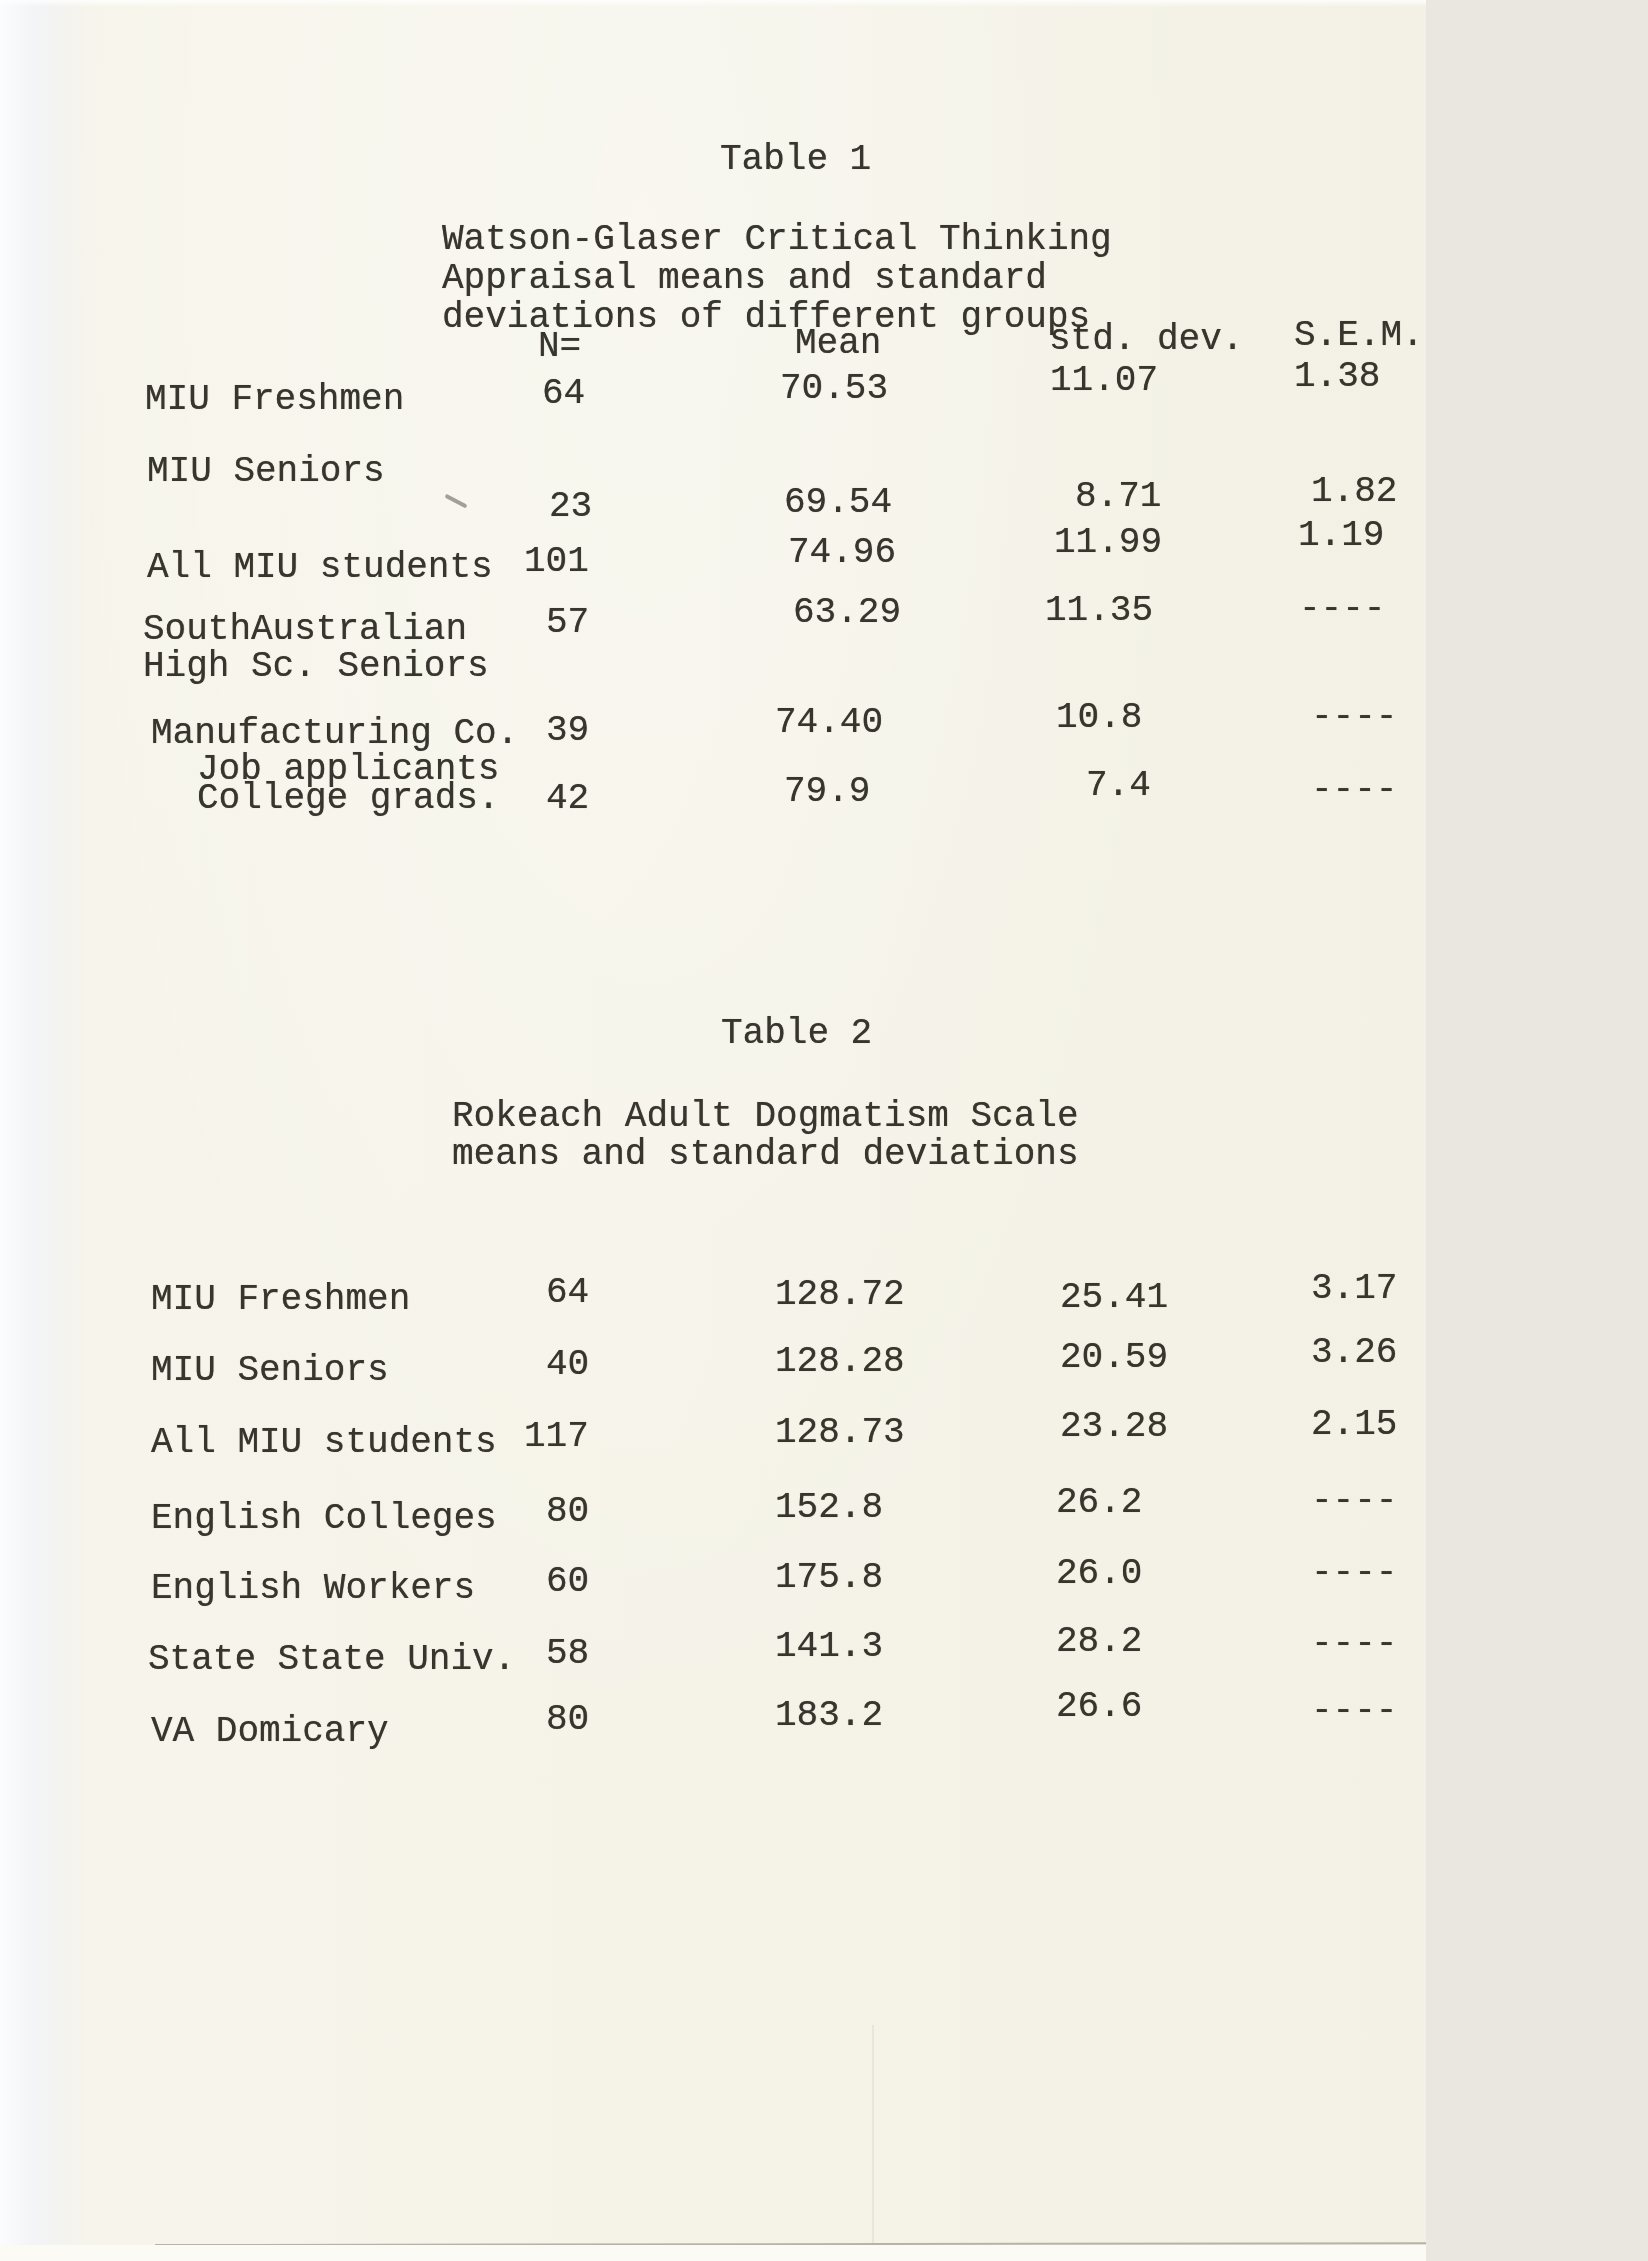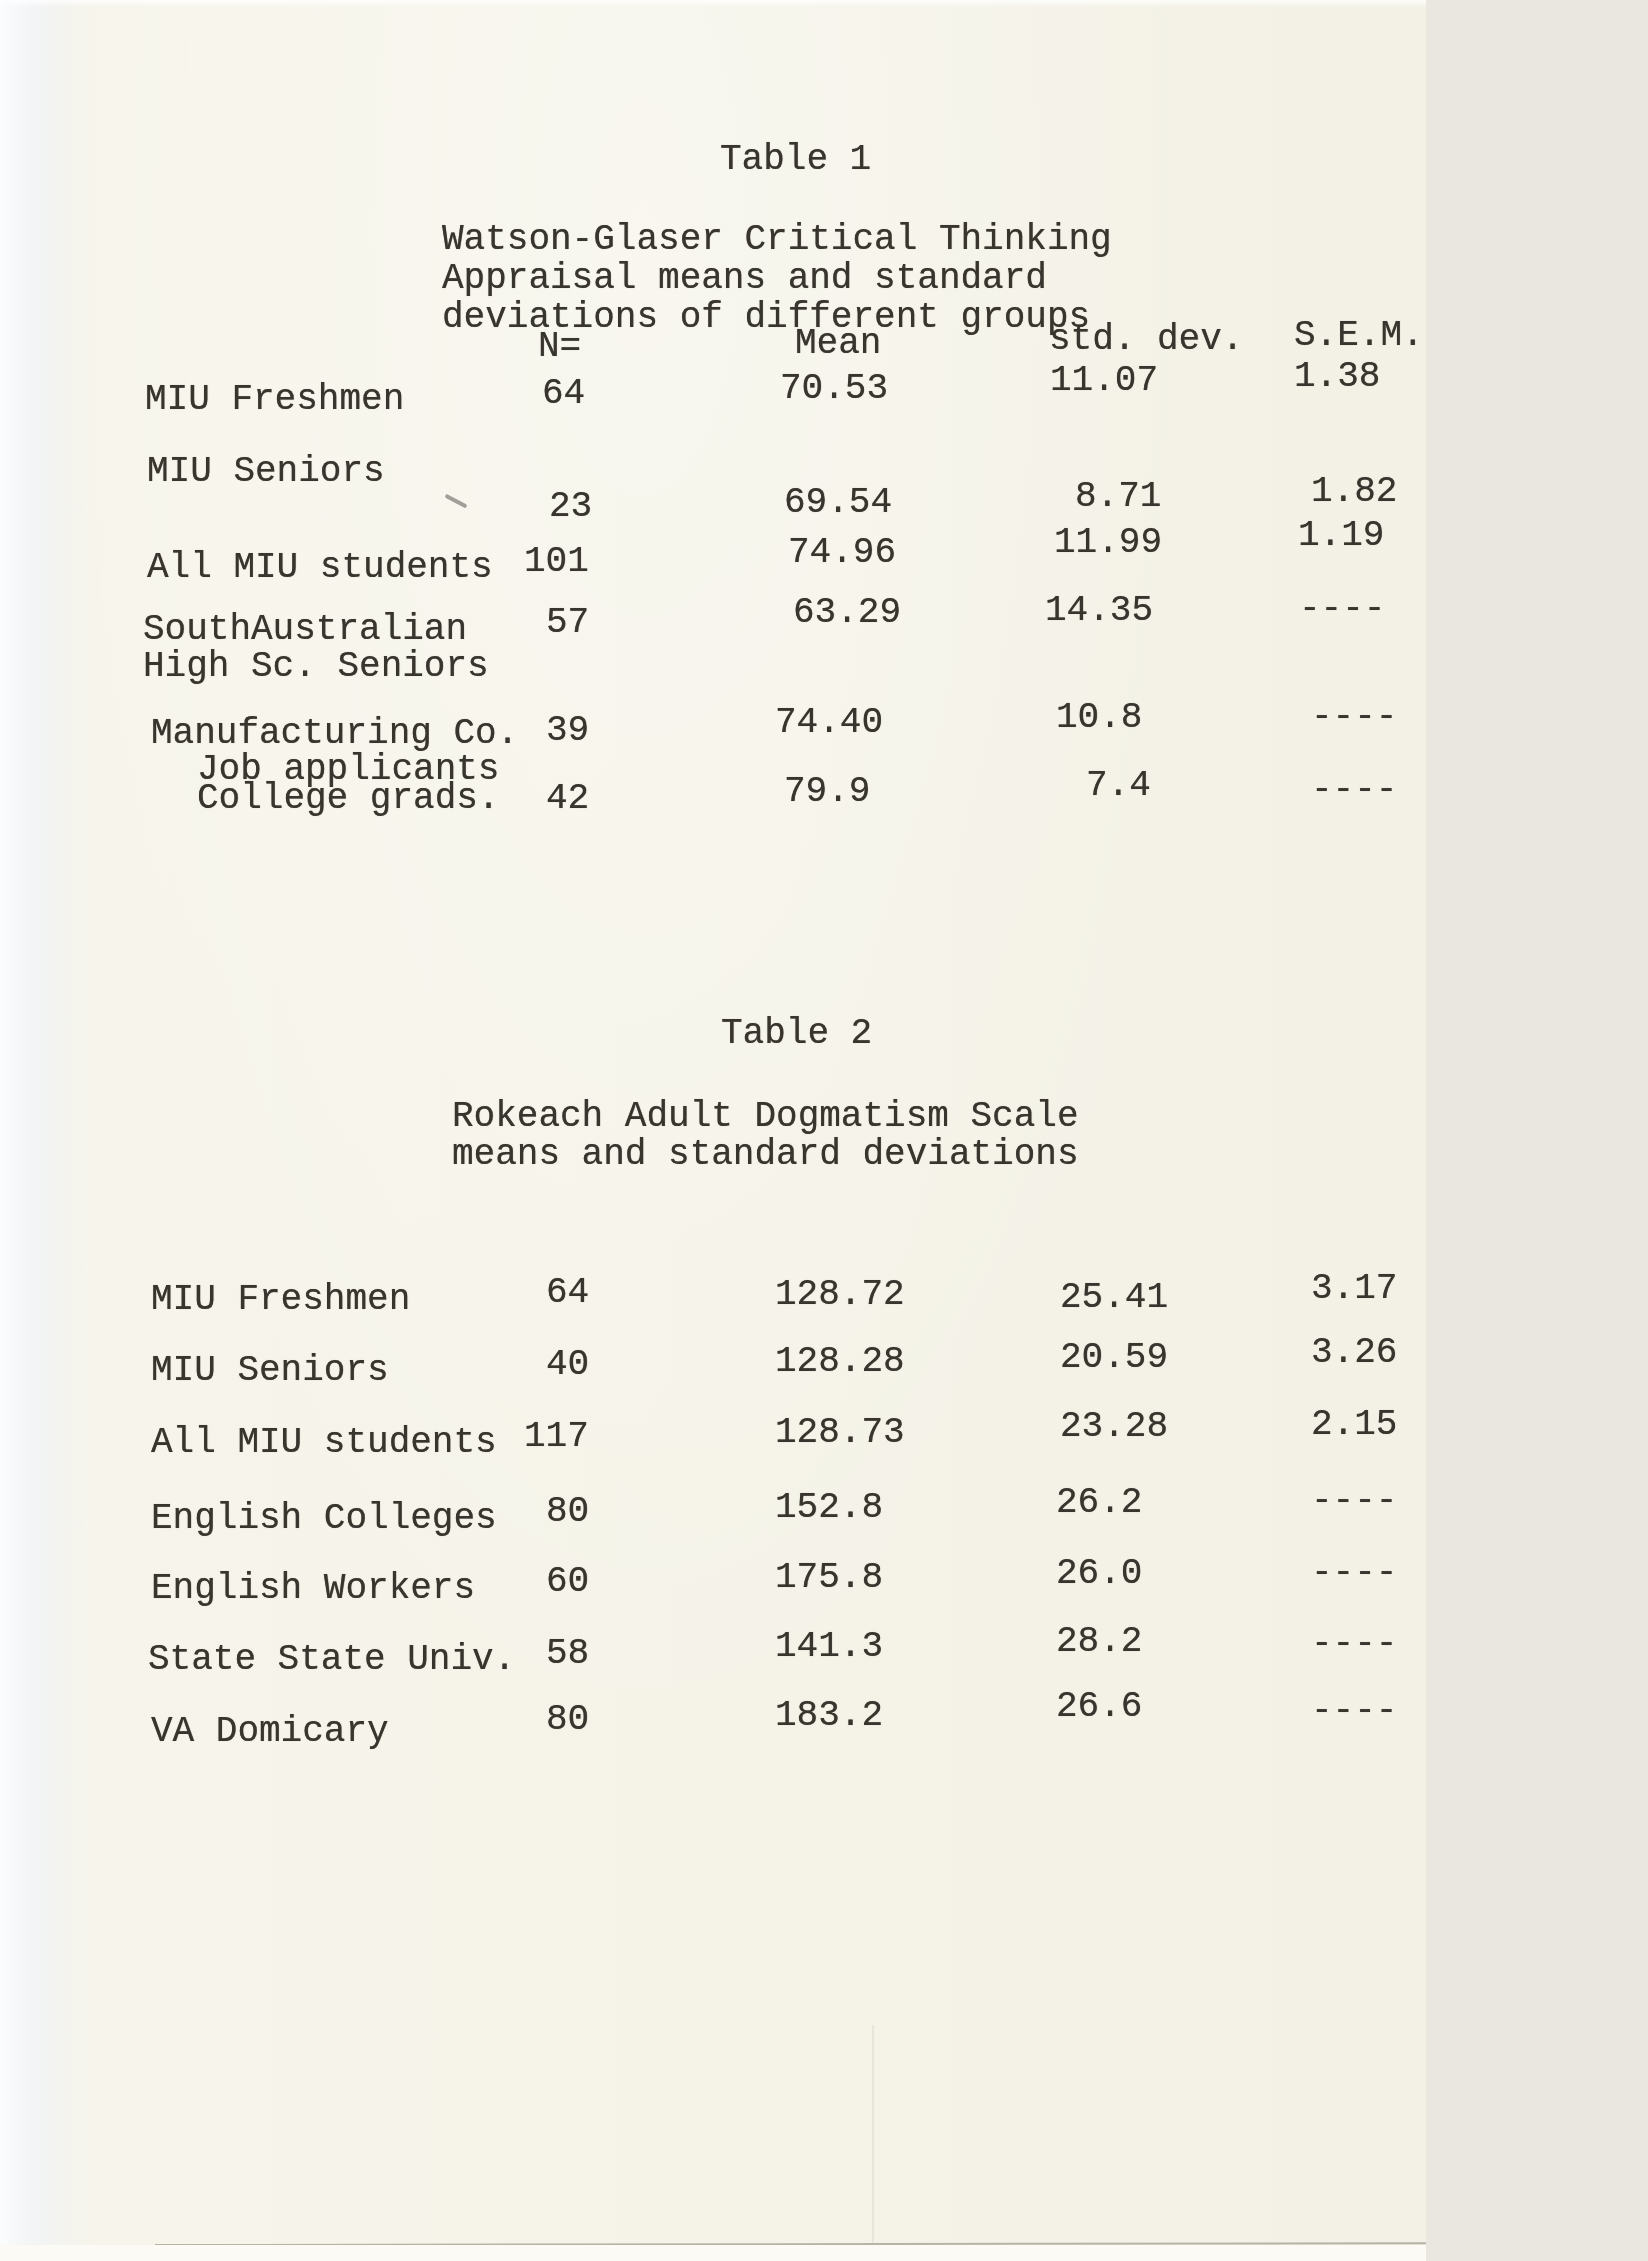--- a/index.html
+++ b/index.html
@@ -103,21 +103,21 @@
     <div class="t" style="left:788px;top:534px">74.96</div>
     <div class="t" style="left:1054px;top:524px">11.99</div>
     <div class="t" style="left:1298px;top:517px">1.19</div>
   </div>
 
   <div>
     <div class="t" style="left:143px;top:611px">SouthAustralian</div>
     <div class="t" style="left:143px;top:648px">High Sc. Seniors</div>
     <div class="t" style="left:546px;top:604px">57</div>
     <div class="t" style="left:793px;top:594px">63.29</div>
-    <div class="t" style="left:1045px;top:592px">14.35</div>
+    <div class="t" style="left:1045px;top:592px">11.35</div>
     <div class="t" style="left:1299px;top:590px">----</div>
   </div>
 
   <div>
     <div class="t" style="left:151px;top:715px">Manufacturing Co.</div>
     <div class="t" style="left:197px;top:751px">Job applicants</div>
     <div class="t" style="left:546px;top:712px">39</div>
     <div class="t" style="left:775px;top:704px">74.40</div>
     <div class="t" style="left:1056px;top:699px">10.8</div>
     <div class="t" style="left:1311px;top:698px">----</div>

